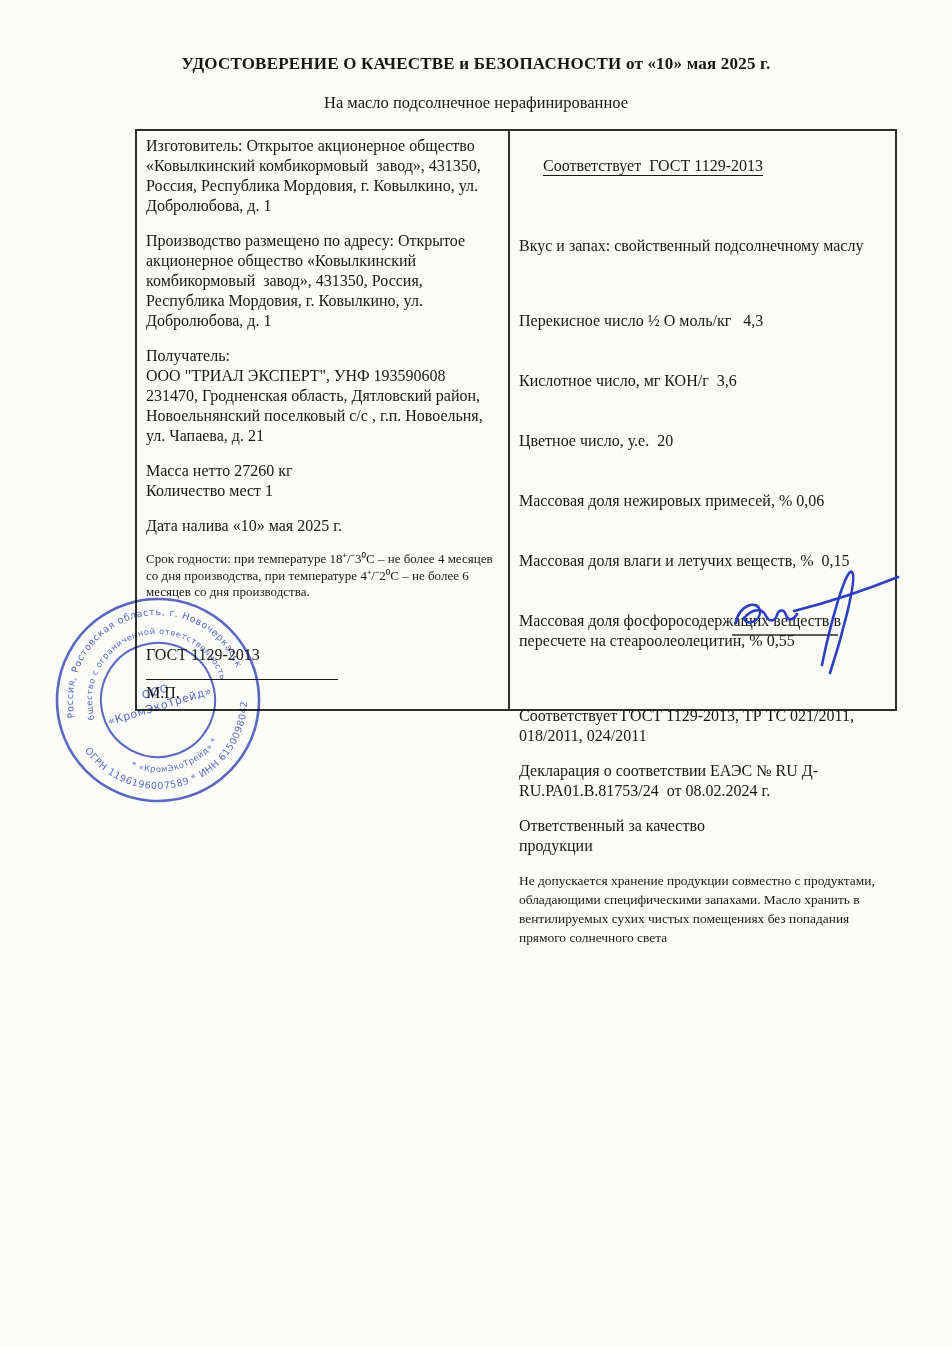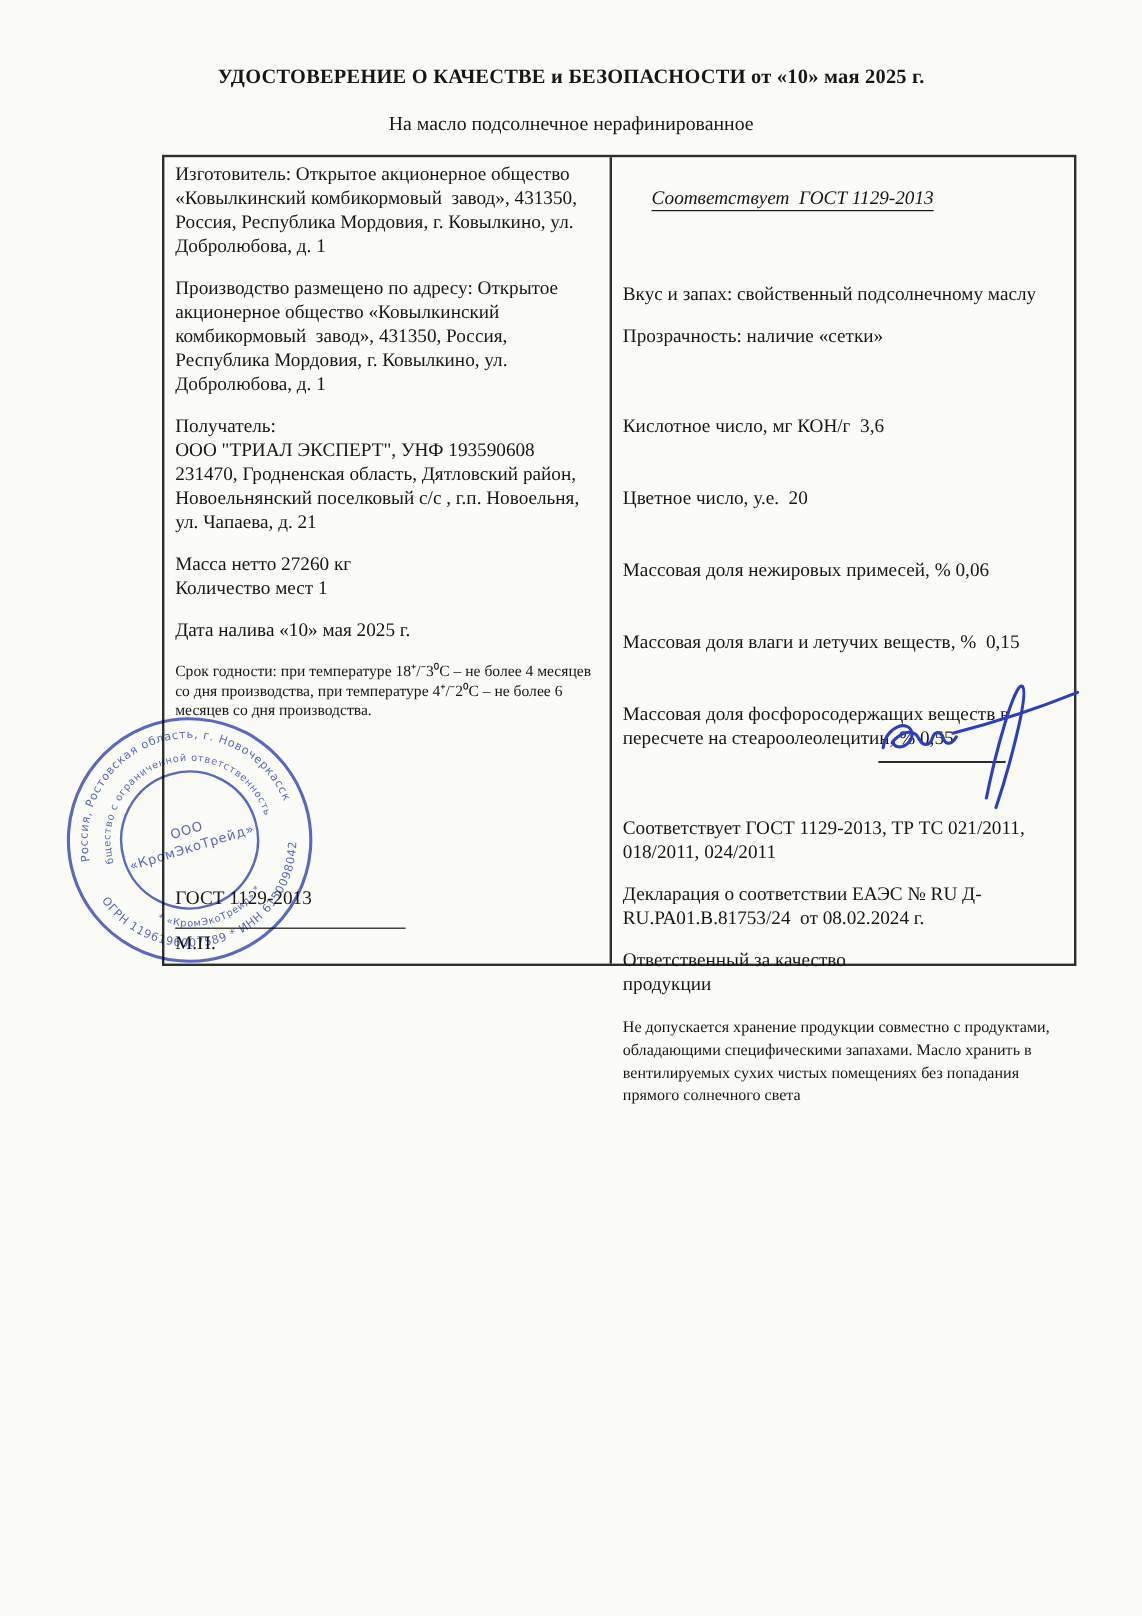--- a/index.html
+++ b/index.html
@@ -13,33 +13,33 @@
   }
   .title{
     position:absolute;top:54px;left:0;width:100%;
     text-align:center;font-size:17px;font-weight:bold;letter-spacing:.2px;
   }
   .subtitle{
     position:absolute;top:93px;left:0;width:100%;
     text-align:center;font-size:16.5px;
   }
   .doc-table{
-    position:absolute;left:135px;top:129px;width:762px;height:676px;
+    position:absolute;left:135px;top:129px;width:762px;height:582px;
     border:2px solid #2e2e2e;display:flex;box-sizing:border-box;
     background:transparent;
   }
   .cell{box-sizing:border-box;padding:5px 10px 6px 9px;font-size:16px;line-height:20px;position:relative;}
   .cell-left{width:373px;border-right:2px solid #2e2e2e;}
   .cell-right{flex:1;}
   .para{margin:0 0 15px 0;white-space:pre-wrap;}
   .para.tight{margin-bottom:0;}
   .small-l{font-size:13px;line-height:16.5px;margin-top:6px;}
   .small-r{font-size:13.4px;line-height:19px;}
   .hdr-underline{border-bottom:1.5px solid #161616;padding-bottom:1px;}
-  .gap-after-hdr{margin-bottom:40px;font-style:italic;}
+  .gap-after-hdr{margin-bottom:40px;}
   .gost-block{position:absolute;left:9px;bottom:6px;}
   .gost-line{border-bottom:1.5px solid #161616;display:inline-block;padding-right:78px;padding-bottom:14px;}
   .mp-line{margin-top:3px;}
   .responsible{width:200px;}
   .sig-wrap{position:absolute;left:216px;top:428px;width:176px;height:120px;}
   .stamp-wrap{
     position:absolute;left:52px;top:594px;width:212px;height:212px;
     transform:rotate(-17deg);
     mix-blend-mode:multiply;opacity:.88;
     pointer-events:none;
@@ -69,22 +69,22 @@
       <span class="gost-line">ГОСТ 1129-2013</span>
       <div class="mp-line">М.П.</div>
     </div>
   </div>
 
   <div class="cell cell-right">
     <p class="para gap-after-hdr">
       <span class="hdr-underline">Соответствует  ГОСТ 1129-2013</span>
     </p>
     <p class="para">Вкус и запах: свойственный подсолнечному маслу</p>
-    <p class="para">Прозрачность: наличие «сетки»</p>
     <div class="para">
+      <div>Перекисное число ½ О моль/кг   4,3</div>
       <div>Кислотное число, мг КОН/г  3,6</div>
       <div>Цветное число, у.е.  20</div>
       <div>Массовая доля нежировых примесей, % 0,06</div>
       <div>Массовая доля влаги и летучих веществ, %  0,15</div>
       <div>Массовая доля фосфоросодержащих веществ в пересчете на стеароолеолецитин, % 0,55</div>
     </div>
     <p class="para">Соответствует ГОСТ 1129-2013, ТР ТС 021/2011, 018/2011, 024/2011</p>
     <p class="para">Декларация о соответствии ЕАЭС № RU Д-RU.РА01.В.81753/24  от 08.02.2024 г.</p>
     <p class="para responsible">Ответственный за качество продукции</p>
     <p class="para small-r">Не допускается хранение продукции совместно с продуктами, обладающими специфическими запахами. Масло хранить в вентилируемых сухих чистых помещениях без попадания прямого солнечного света</p>

